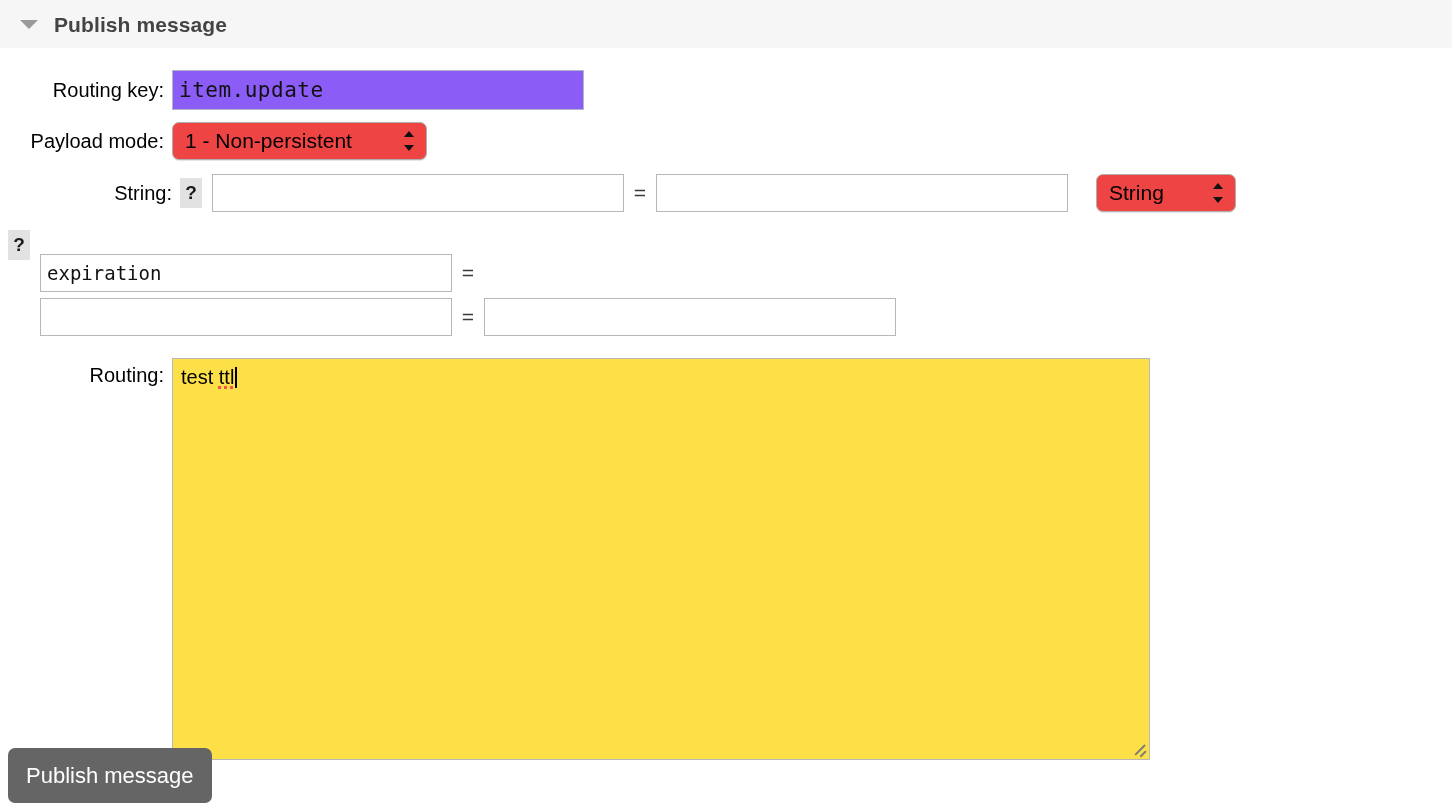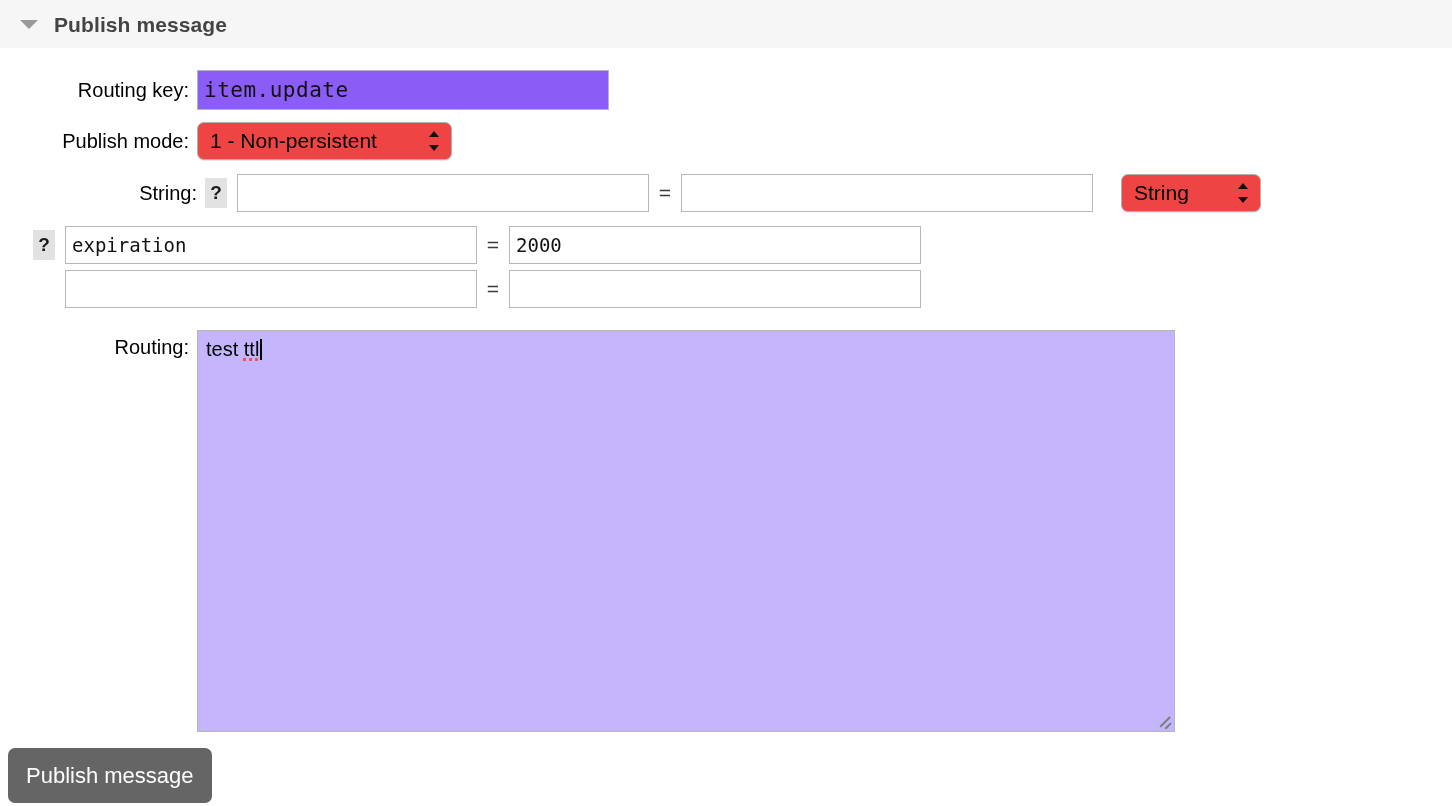--- a/index.html
+++ b/index.html
@@ -45,21 +45,20 @@
     letter-spacing: 0.1px;
     line-height: 1;
   }
 
   
   .form-area {
     position: absolute;
     left: 0;
     top: 48px;
     width: 1150px;
-    padding-left: 25px;
   }
   .form-row {
     display: flex;
     align-items: flex-start;
   }
   .row-label {
     width: 172px;
     flex: none;
     text-align: right;
     font-size: 20px;
@@ -169,21 +168,21 @@
   .sel.delivery { min-width: 255px; }
   .sel.headertype { min-width: 140px; padding-right: 36px; }
 
   
   .payload-box {
     position: relative;
     width: 1215px;
     height: 402px;
     box-sizing: border-box;
     border: 1px solid #b7b7b7;
-    background: #c4b5fd;
+    background: #fde047;
     padding: 6px 8px;
     font-family: "Liberation Sans", sans-serif;
     font-size: 20px;
     color: #000;
     line-height: 1.25;
     overflow: hidden;
     cursor: text;
   }
   .payload-text {
     display: inline;
@@ -248,21 +247,21 @@
 </div>
 
 <div class="form-area">
 
   <div class="form-row" style="margin-top:22px;">
     <div class="row-label" style="line-height:40px;">Routing key:</div>
     <input class="txt routing" type="text" value="item.update" style="">
   </div>
 
   <div class="form-row" style="margin-top:12px;">
-    <div class="row-label" style="line-height:38px;">Publish mode:</div>
+    <div class="row-label" style="line-height:38px;">Payload mode:</div>
     <div class="sel delivery">
       <span>1 - Non-persistent</span>
       <span class="sel-arrows">
         <span class="up"></span>
           <span class="dn"></span>
       </span>
     </div>
   </div>
 
   <div class="form-row" style="margin-top:14px;">
@@ -278,24 +277,23 @@
           <span class="up"></span>
             <span class="dn"></span>
         </span>
       </div>
     </div>
   </div>
 
   <div class="form-row" style="margin-top:14px;">
     <div class="help-badge" style="margin-top:4px;">?</div>
     <div style="margin-left:10px;">
-      <div style="display:flex;align-items:flex-start;">
+      <div style="display:flex;align-items:flex-start;margin-top:28px;">
         <input class="txt kv-key" type="text" value="expiration" style="">
         <div class="eq">=</div>
-        <input class="txt kv-val" type="text" value="2000" style="">
       </div>
       <div style="display:flex;align-items:flex-start;margin-top:6px;">
         <input class="txt kv-key" type="text" value="" style="">
         <div class="eq">=</div>
         <input class="txt kv-val" type="text" value="" style="">
       </div>
     </div>
   </div>
 
   <div class="form-row" style="margin-top:22px;">

